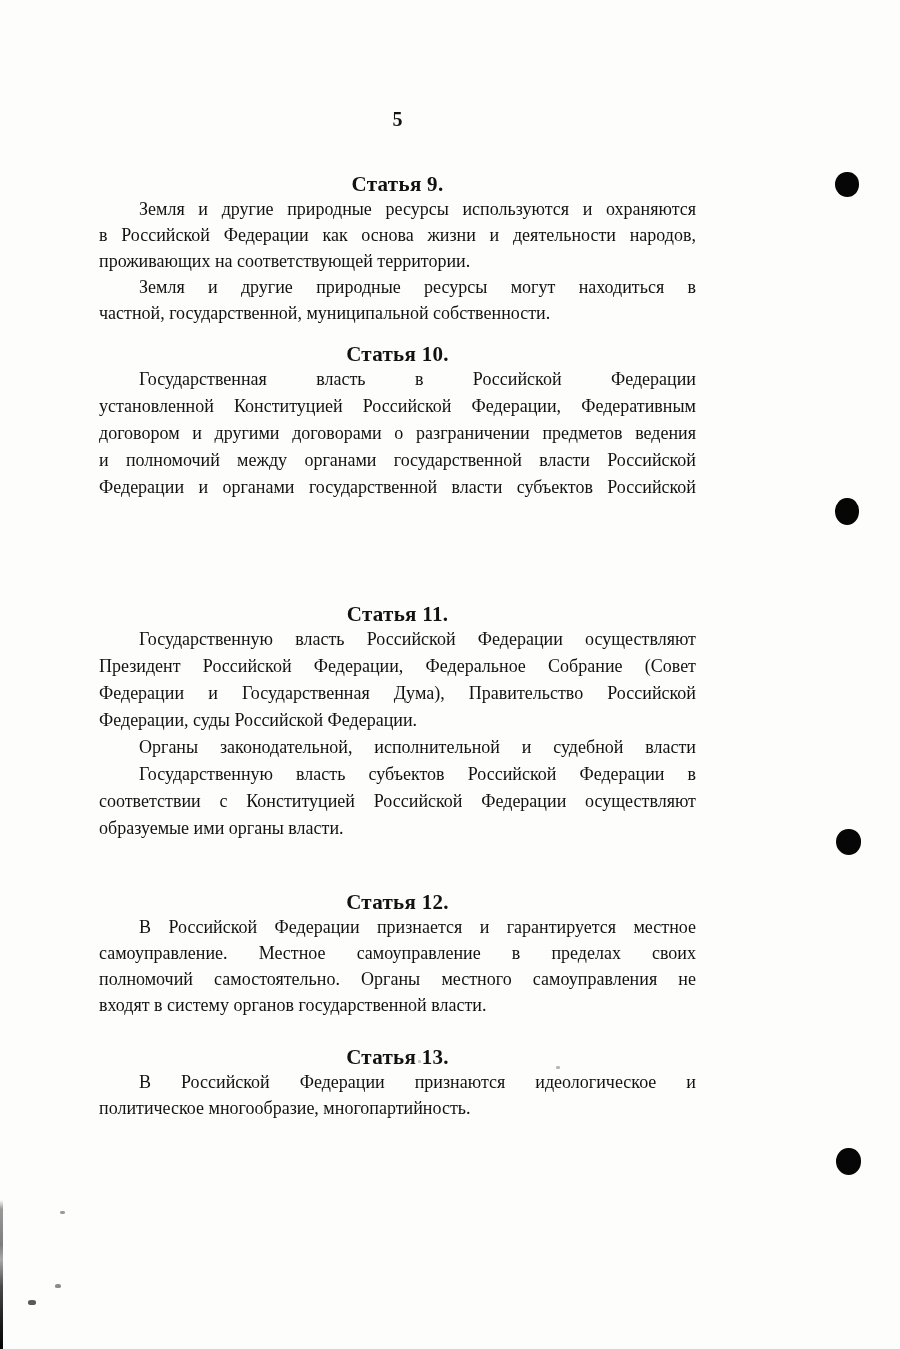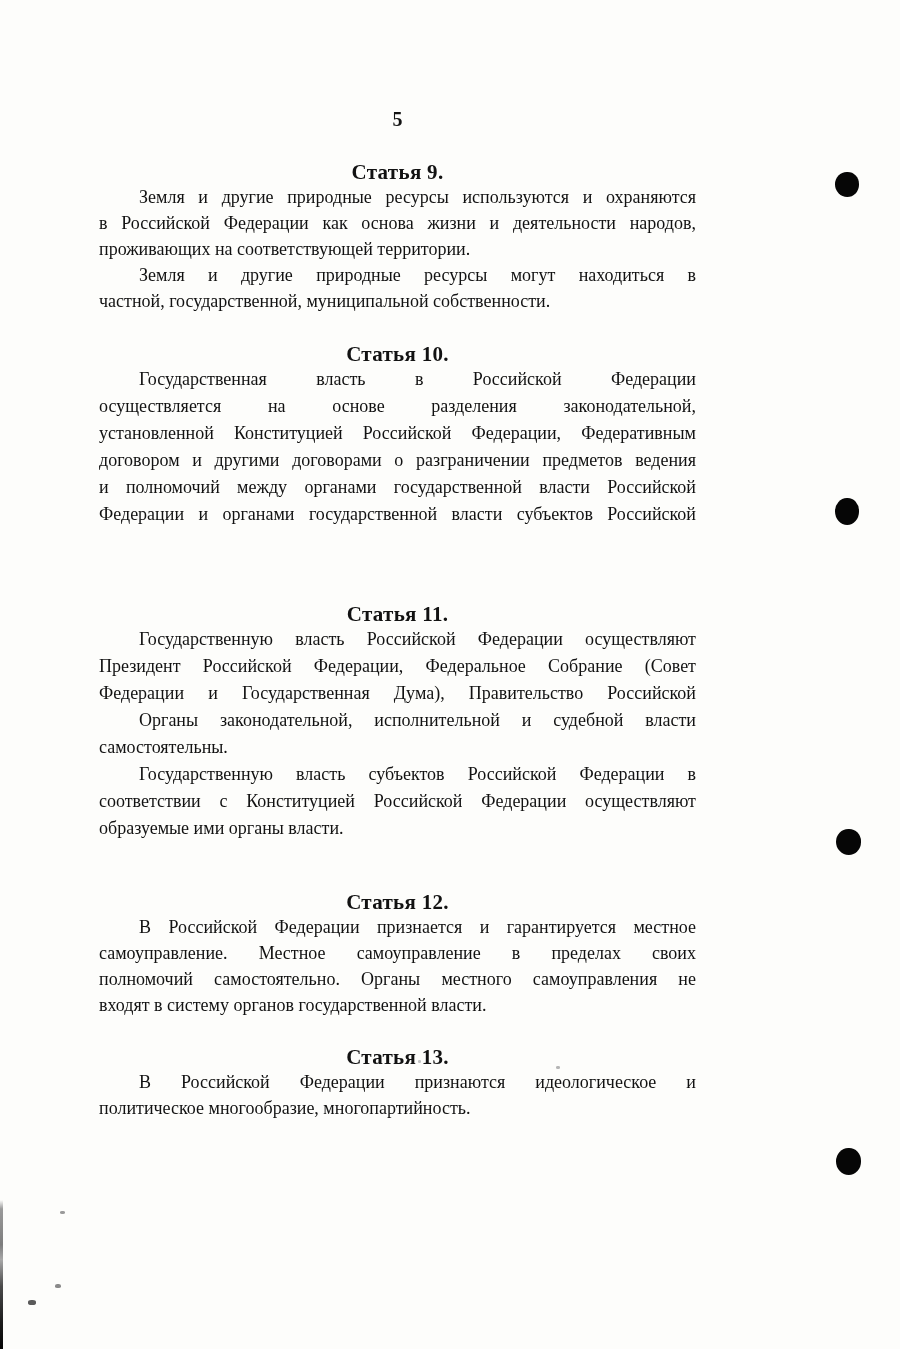--- a/index.html
+++ b/index.html
@@ -67,49 +67,48 @@
       #050505 100%);
   }
 </style>
 </head>
 <body>
 
 <div class="page">
   <div class="page-number">5</div>
 
   <div id="articles-root">
-      <div class="article" style="top: 160px;">
+      <div class="article" style="top: 172px;">
         <div class="article-title">Статья 9.</div>
         <div class="article-lines" style="line-height: 26px;">
           <div class="line first">Земля и другие природные ресурсы используются и охраняются</div>
           <div class="line">в Российской Федерации как основа жизни и деятельности народов,</div>
           <div class="line last">проживающих на соответствующей территории.</div>
           <div class="line first">Земля и другие природные ресурсы могут находиться в</div>
           <div class="line last">частной, государственной, муниципальной собственности.</div>
         </div>
       </div>
       <div class="article" style="top: 342px;">
         <div class="article-title">Статья 10.</div>
         <div class="article-lines" style="line-height: 27px;">
           <div class="line first">Государственная власть в Российской Федерации</div>
-          <div class="line">осуществляется на основе разделения законодательной,</div>
           <div class="line">установленной Конституцией Российской Федерации, Федеративным</div>
           <div class="line">договором и другими договорами о разграничении предметов ведения</div>
           <div class="line">и полномочий между органами государственной власти Российской</div>
           <div class="line">Федерации и органами государственной власти субъектов Российской</div>
         </div>
       </div>
       <div class="article" style="top: 602px;">
         <div class="article-title">Статья 11.</div>
         <div class="article-lines" style="line-height: 27px;">
           <div class="line first">Государственную власть Российской Федерации осуществляют</div>
           <div class="line">Президент Российской Федерации, Федеральное Собрание (Совет</div>
           <div class="line">Федерации и Государственная Дума), Правительство Российской</div>
+          <div class="line last">Федерации, суды Российской Федерации.</div>
           <div class="line first">Органы законодательной, исполнительной и судебной власти</div>
-          <div class="line last">самостоятельны.</div>
           <div class="line first">Государственную власть субъектов Российской Федерации в</div>
           <div class="line">соответствии с Конституцией Российской Федерации осуществляют</div>
           <div class="line last">образуемые ими органы власти.</div>
         </div>
       </div>
       <div class="article" style="top: 890px;">
         <div class="article-title">Статья 12.</div>
         <div class="article-lines" style="line-height: 26px;">
           <div class="line first">В Российской Федерации признается и гарантируется местное</div>
           <div class="line">самоуправление. Местное самоуправление в пределах своих</div>

